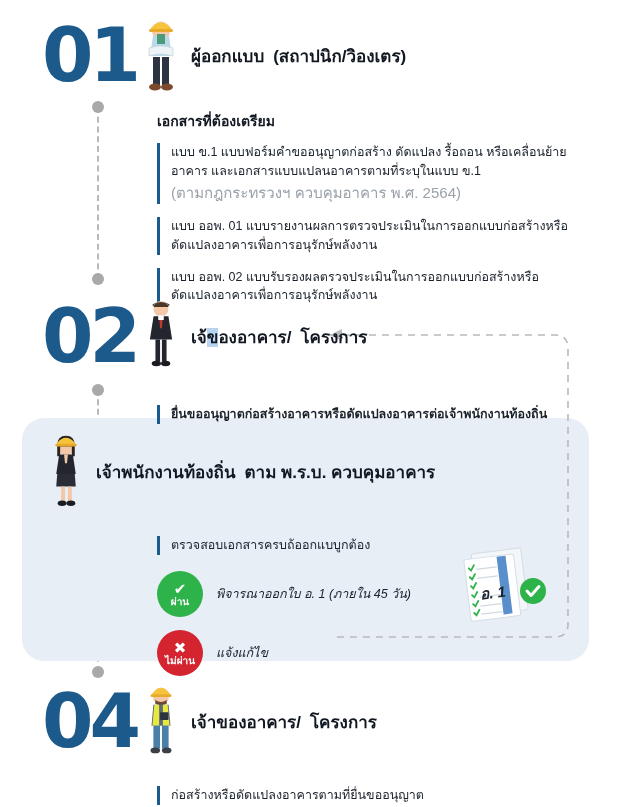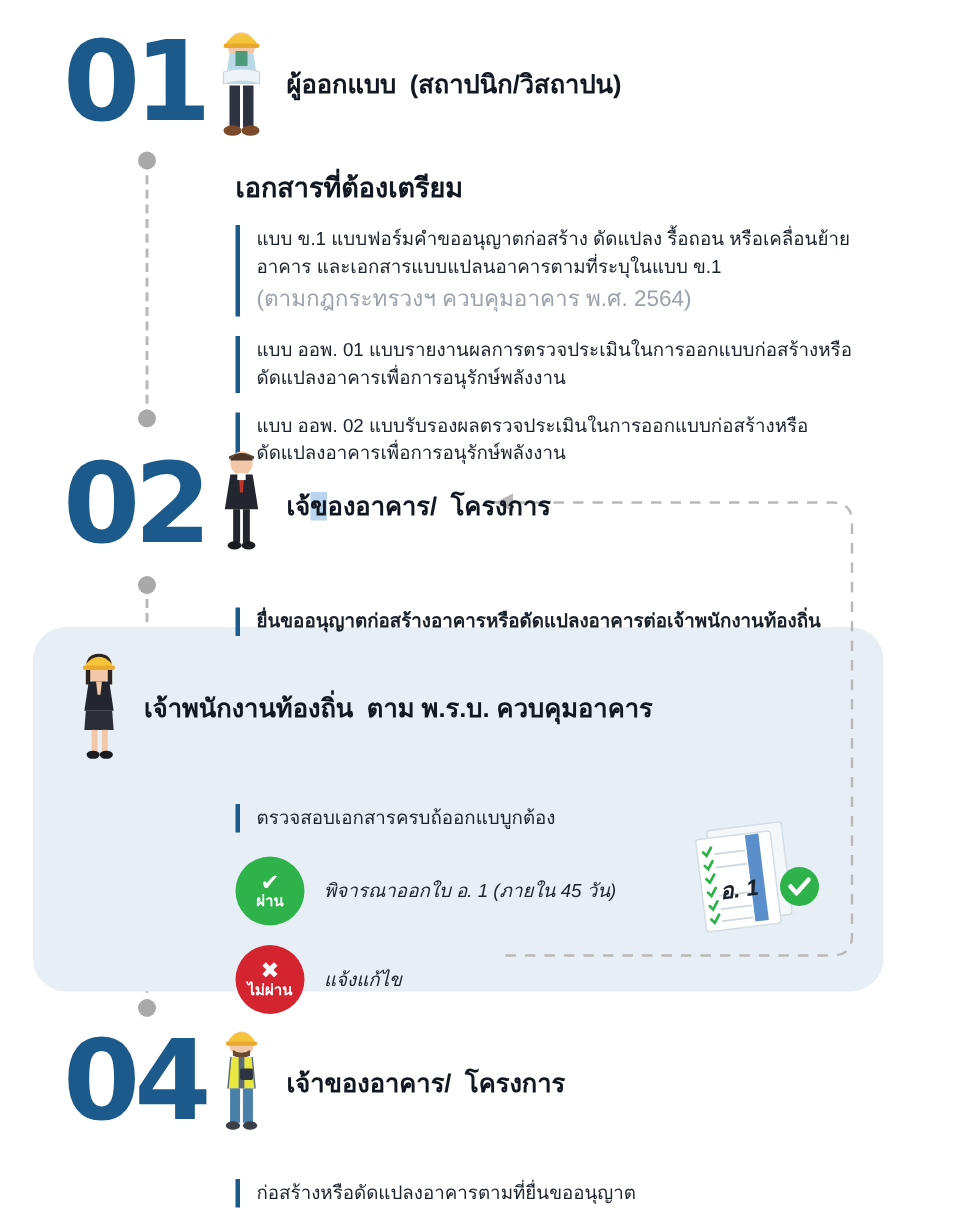--- a/index.html
+++ b/index.html
@@ -102,21 +102,21 @@
   .step-title .sel {
     background: #b8d4ef;
   }
 
   
   .sub-wrap {
     margin-left: 157px;
     margin-top: 14px;
   }
   .sub-heading {
-    font-size: 18px;
+    font-size: 14px;
     font-weight: bold;
     color: #111821;
     margin-bottom: 11px;
   }
   .doc-item {
     border-left: 3px solid #1c5a8c;
     padding-left: 11px;
     margin-bottom: 13px;
   }
   .doc-text {
@@ -231,21 +231,21 @@
         <rect x="18" y="20" width="8" height="10" fill="#4b9a7a"></rect>
         <path d="M10 34 Q22 30 34 34 L34 42 Q22 38 10 42 Z" fill="#eef3f7" stroke="#c9d6de" stroke-width="0.8"></path>
         <rect x="14" y="43" width="7" height="28" fill="#2d3340"></rect>
         <rect x="23" y="43" width="7" height="28" fill="#2d3340"></rect>
         <ellipse cx="16" cy="73" rx="6" ry="3.5" fill="#7a4a2a"></ellipse>
         <ellipse cx="28" cy="73" rx="6" ry="3.5" fill="#7a4a2a"></ellipse>
       </svg>
     </div>
     <div class="step-titles">
       <div class="step-title">ผู้ออกแบบ</div>
-      <div class="step-title">(สถาปนิก/วิสถาปน)</div>
+      <div class="step-title">(สถาปนิก/วิองเตร)</div>
     </div>
   </div>
 
   <div class="sub-wrap">
     <div class="sub-heading">เอกสารที่ต้องเตรียม</div>
 
     <div class="doc-item">
       <div class="doc-text">แบบ ข.1 แบบฟอร์มคำขออนุญาตก่อสร้าง ดัดแปลง รื้อถอน หรือเคลื่อนย้ายอาคาร และเอกสารแบบแปลนอาคารตามที่ระบุในแบบ ข.1</div>
       <div class="doc-note">(ตามกฎกระทรวงฯ ควบคุมอาคาร พ.ศ. 2564)</div>
     </div>

